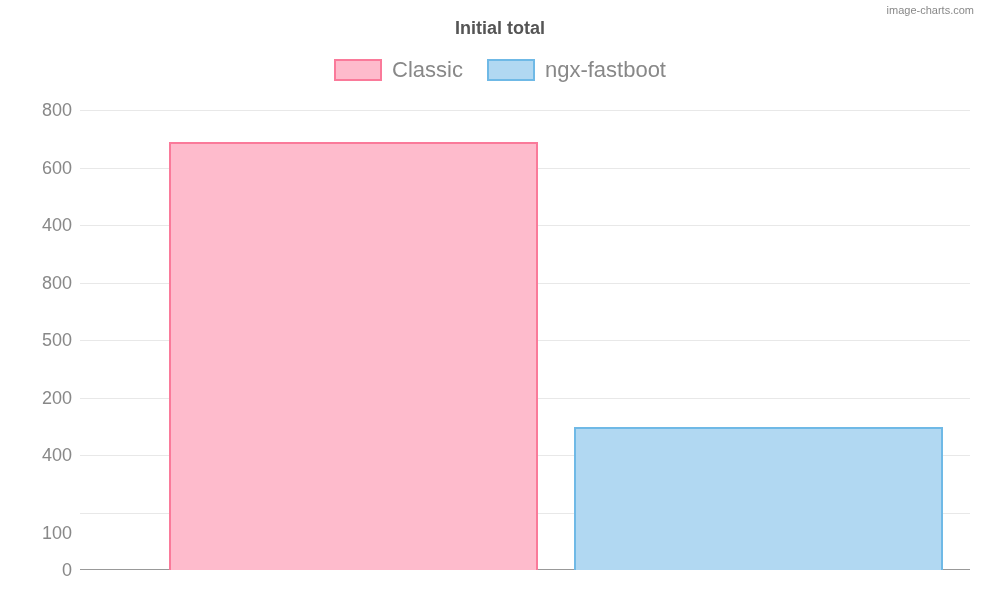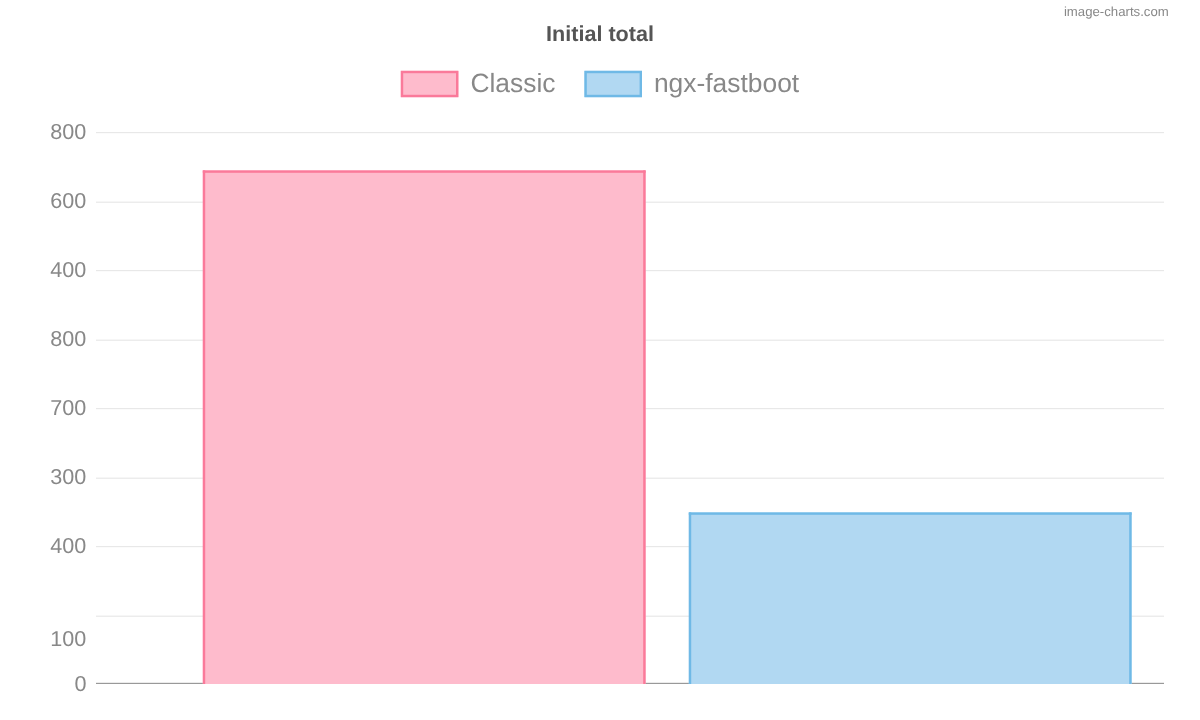--- a/index.html
+++ b/index.html
@@ -111,22 +111,22 @@
     <span class="legend-swatch" id="swatch-1" style="background: rgb(177, 216, 242); border-color: rgb(111, 185, 230);"></span>
     <span>ngx-fastboot</span>
   </div>
 </div>
 
 <div class="plot-container">
   <div class="y-axis" id="y-axis">
       <div class="y-tick" style="top: 100%;">0</div>
       <div class="y-tick" style="top: 87.5%; margin-top: 20px;">100</div>
       <div class="y-tick" style="top: 75%;">400</div>
-      <div class="y-tick" style="top: 62.5%;">300</div>
-      <div class="y-tick" style="top: 50%;">700</div>
+      <div class="y-tick" style="top: 62.5%;">200</div>
+      <div class="y-tick" style="top: 50%;">500</div>
       <div class="y-tick" style="top: 37.5%;">800</div>
       <div class="y-tick" style="top: 25%;">400</div>
       <div class="y-tick" style="top: 12.5%;">600</div>
       <div class="y-tick" style="top: 0%;">800</div>
     </div>
   <div class="plot-area" id="plot-area">
     <div class="baseline"></div>
   <div class="gridline" style="top: 87.5%;"></div>
       <div class="gridline" style="top: 75%;"></div>
       <div class="gridline" style="top: 62.5%;"></div>

